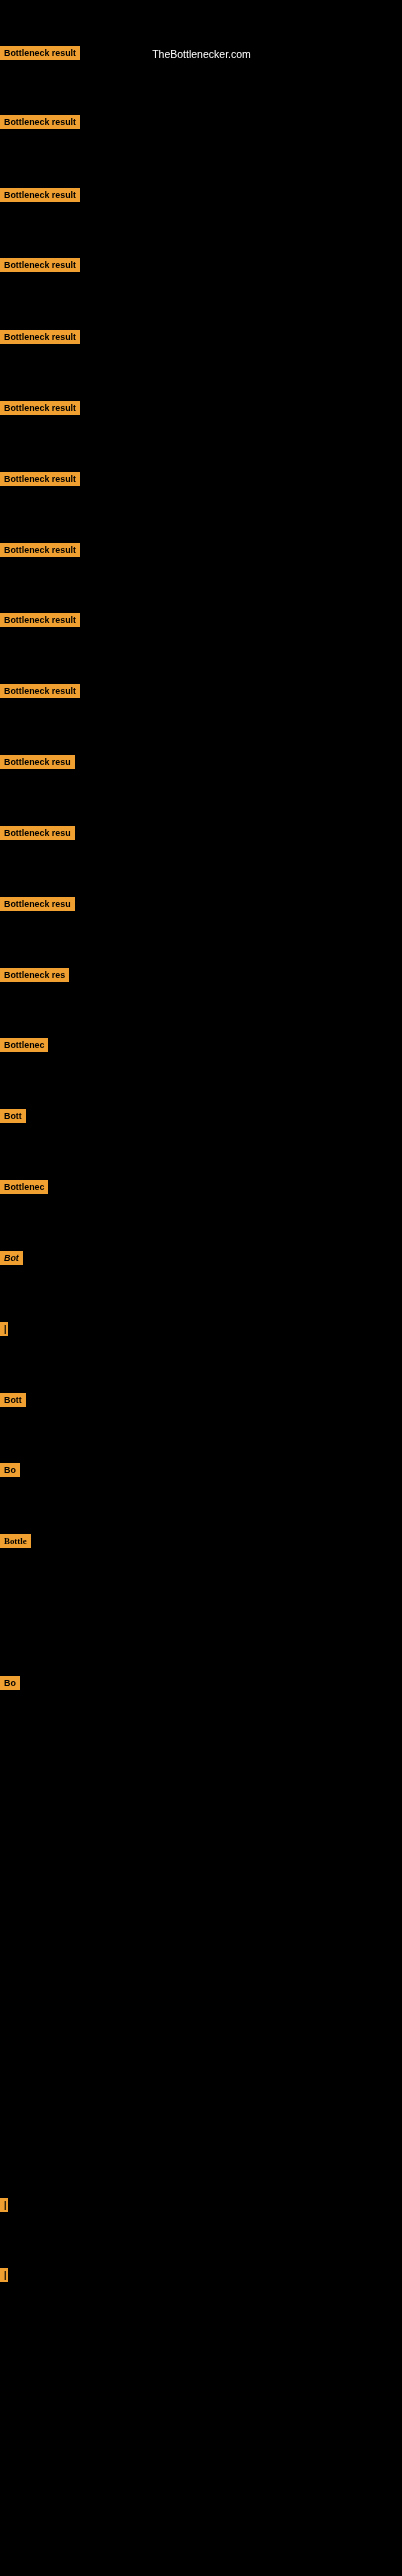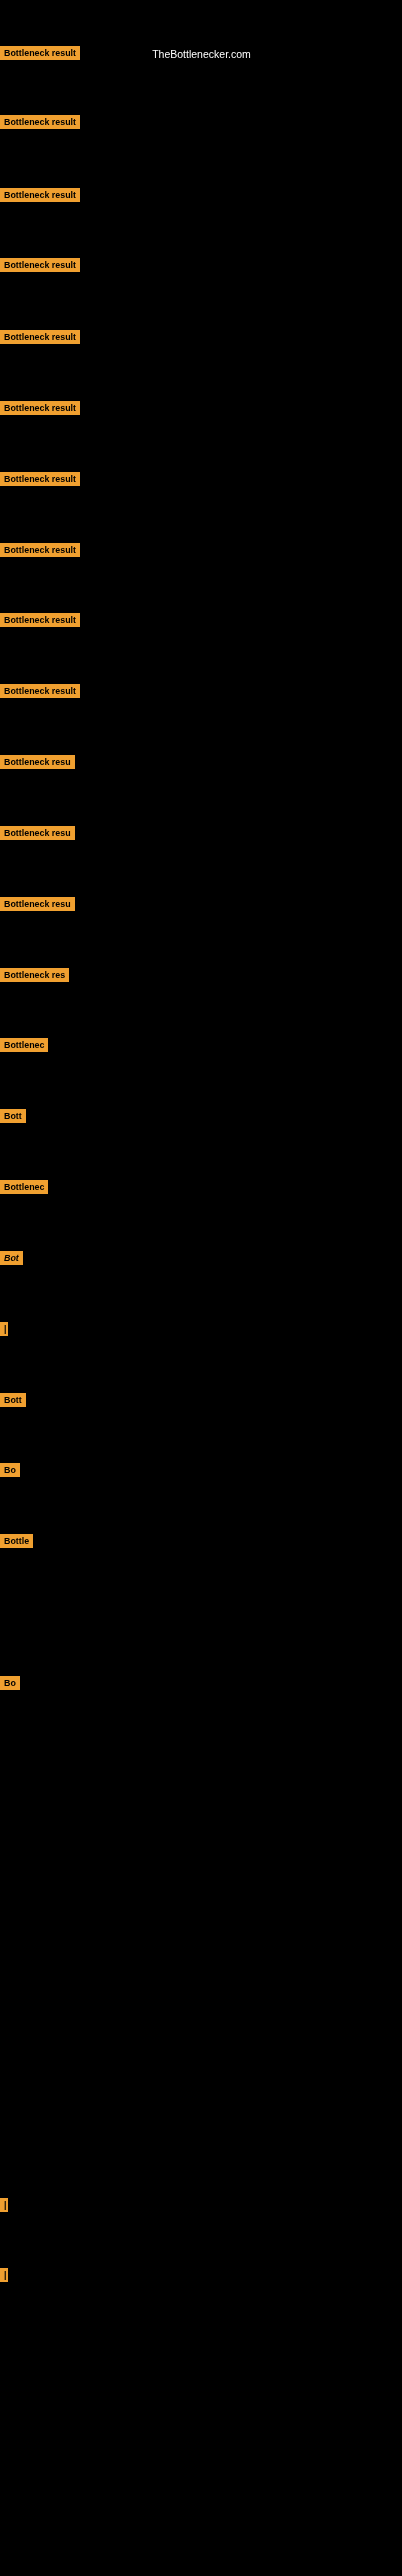--- a/index.html
+++ b/index.html
@@ -64,18 +64,18 @@
     <div class="badge-wrapper" style="top: 826px; max-width: 105px;"><span class="bottleneck-badge" style="max-width: 105px;">Bottleneck resu</span></div>
     <div class="badge-wrapper" style="top: 897px; max-width: 103px;"><span class="bottleneck-badge" style="max-width: 103px;">Bottleneck resu</span></div>
     <div class="badge-wrapper" style="top: 968px; max-width: 101px; text-align: right;"><span class="bottleneck-badge" style="max-width: 101px;">Bottleneck res</span></div>
     <div class="badge-wrapper" style="top: 1038px; max-width: 81px;"><span class="bottleneck-badge" style="max-width: 81px;">Bottlenec</span></div>
     <div class="badge-wrapper" style="top: 1109px; max-width: 43px;"><span class="bottleneck-badge" style="max-width: 43px;">Bott</span></div>
     <div class="badge-wrapper" style="top: 1180px; max-width: 72px;"><span class="bottleneck-badge" style="max-width: 72px;">Bottlenec</span></div>
     <div class="badge-wrapper" style="top: 1251px; max-width: 32px; font-style: italic;"><span class="bottleneck-badge" style="max-width: 32px;">Bot</span></div>
     <div class="badge-wrapper" style="top: 1322px; max-width: 4.8px;"><span class="bottleneck-badge" style="max-width: 4.8px;">|</span></div>
     <div class="badge-wrapper" style="top: 1393px; max-width: 35px;"><span class="bottleneck-badge" style="max-width: 35px;">Bott</span></div>
     <div class="badge-wrapper" style="top: 1463px; max-width: 26px;"><span class="bottleneck-badge" style="max-width: 26px;">Bo</span></div>
-    <div class="badge-wrapper" style="top: 1534px; max-width: 43px;"><span class="bottleneck-badge" style="max-width: 43px;">Bottle</span></div>
+    <div class="badge-wrapper" style="top: 1534px; max-width: 43px; font-family: Liberation Serif, serif;"><span class="bottleneck-badge" style="max-width: 43px;">Bottle</span></div>
     <div class="badge-wrapper" style="top: 1676px; max-width: 22.5px;"><span class="bottleneck-badge" style="max-width: 22.5px;">Bo</span></div>
     <div class="badge-wrapper" style="top: 2198px; max-width: 4.8px;"><span class="bottleneck-badge" style="max-width: 4.8px;">|</span></div>
     <div class="badge-wrapper" style="top: 2268px; max-width: 4.8px;"><span class="bottleneck-badge" style="max-width: 4.8px;">|</span></div>
   </div>
 
 
 </body></html>

